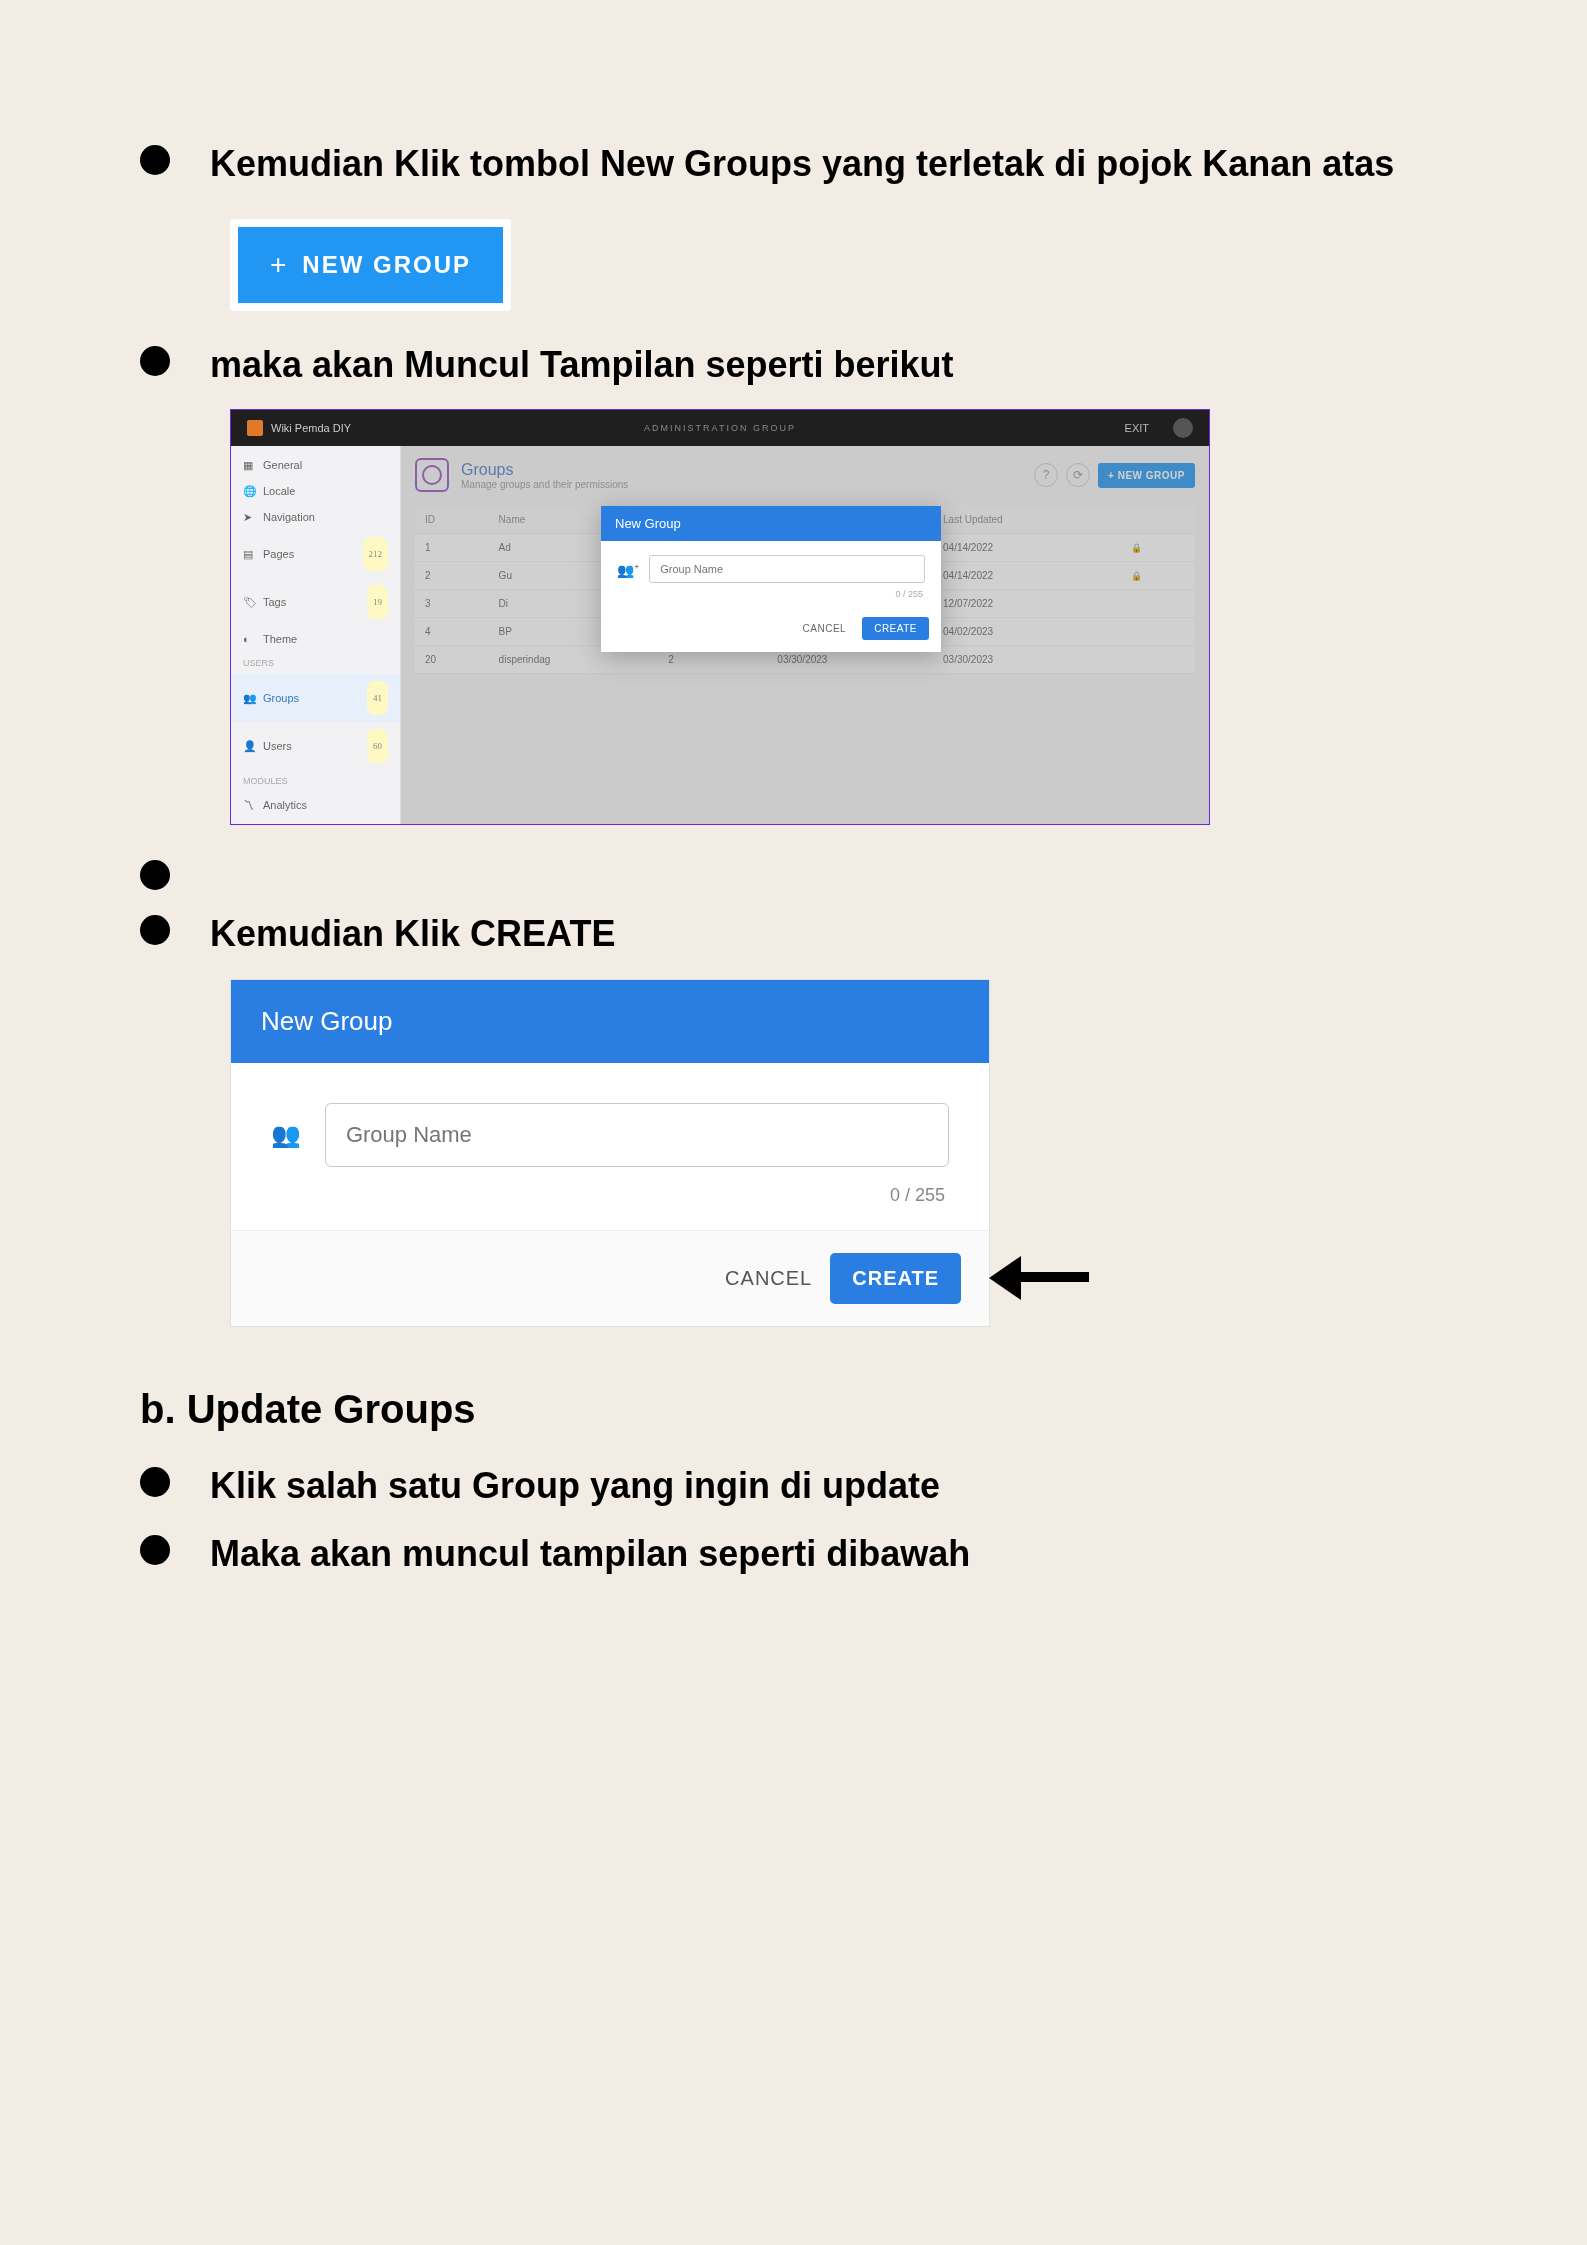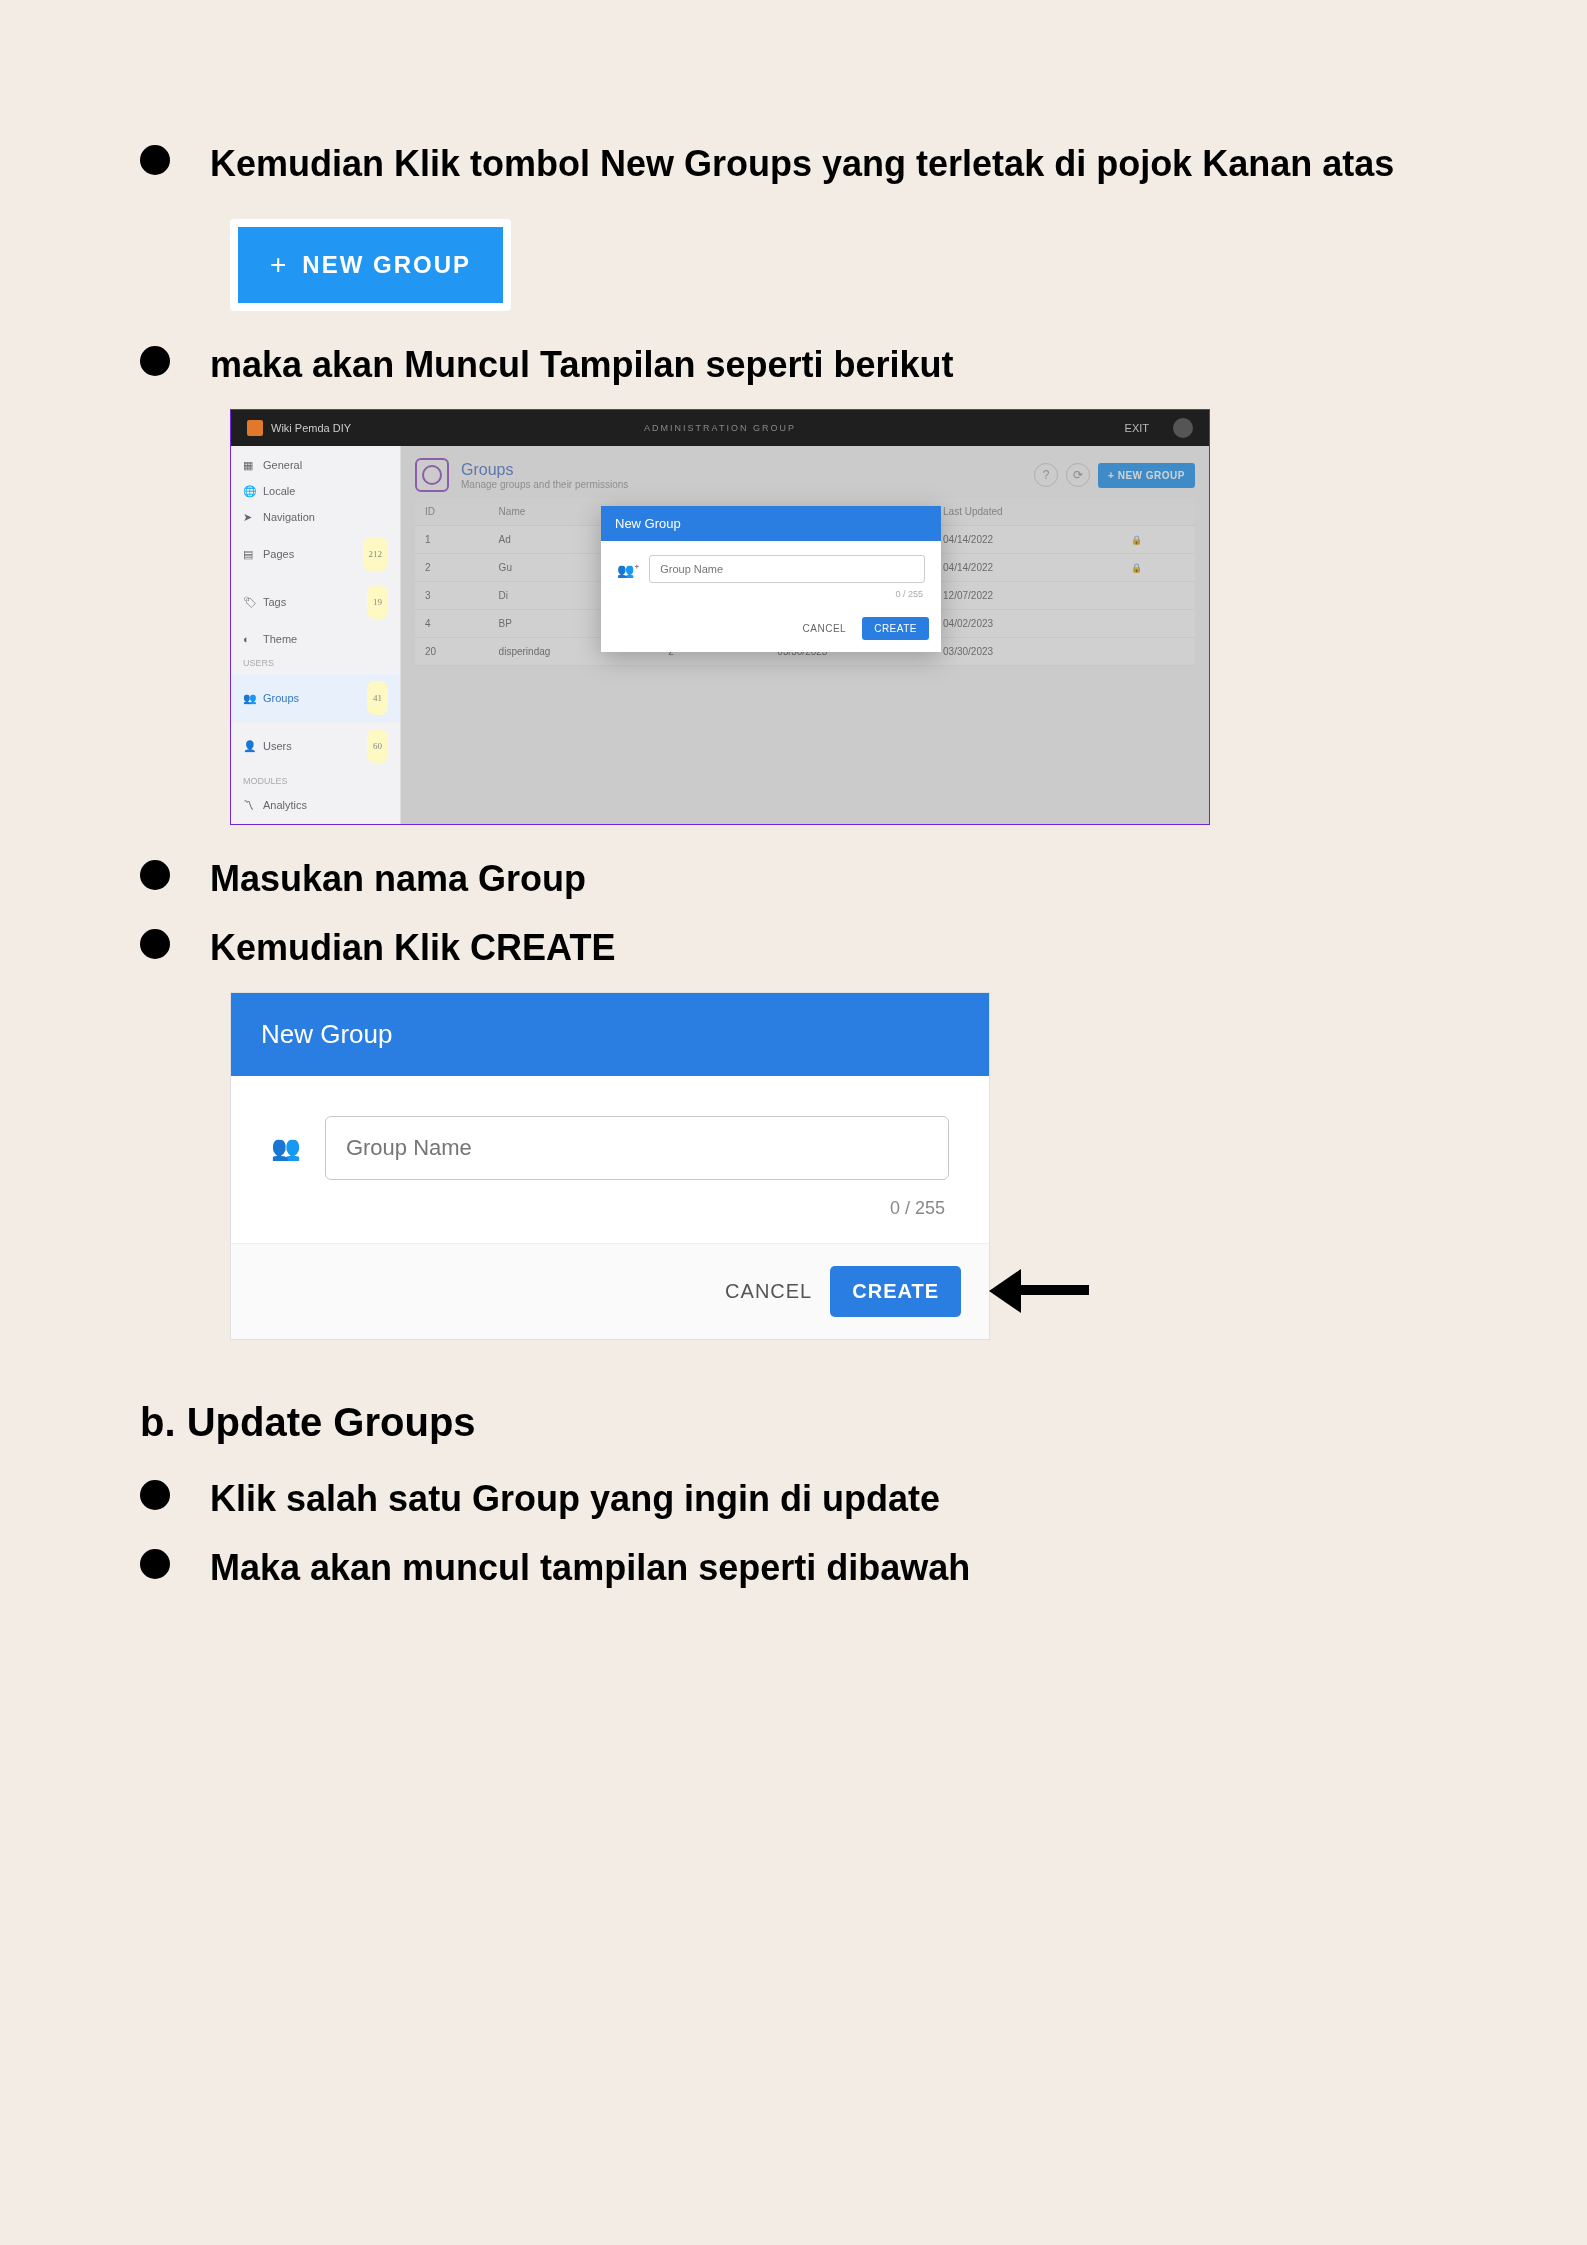--- a/index.html
+++ b/index.html
@@ -135,21 +135,21 @@
     align-items: center;
     gap: 8px;
   }
   .circle-btn {
     width:24px;height:24px;border:1px solid #ccc;border-radius:50%;display:flex;align-items:center;justify-content:center;color:#999;font-size:12px;
   }
   .small-new-group {
     background:#2196f3;color:#fff;font-size:10px;font-weight:600;padding:7px 10px;border-radius:3px;letter-spacing:0.5px;
   }
   .tbl {
-    margin-top: 6px;
+    margin-top: 14px;
     width: 100%;
     background: #fff;
     border-collapse: collapse;
     font-size: 10px;
   }
   .tbl th {
     text-align: left;
     font-weight: 500;
     color: #888;
     padding: 8px 10px;
@@ -459,21 +459,20 @@
           <button class="btn-create-s">CREATE</button>
         </div>
       </div>
     </div>
   </div>
 </div>
 
 
 <div class="bullet-row">
   <div class="bullet"></div>
-  <div class="bullet-text">Masukan nama Group</div>
 </div>
 
 
 <div class="bullet-row">
   <div class="bullet"></div>
   <div class="bullet-text">Kemudian Klik CREATE</div>
 </div>
 
 
 <div class="large-modal">

